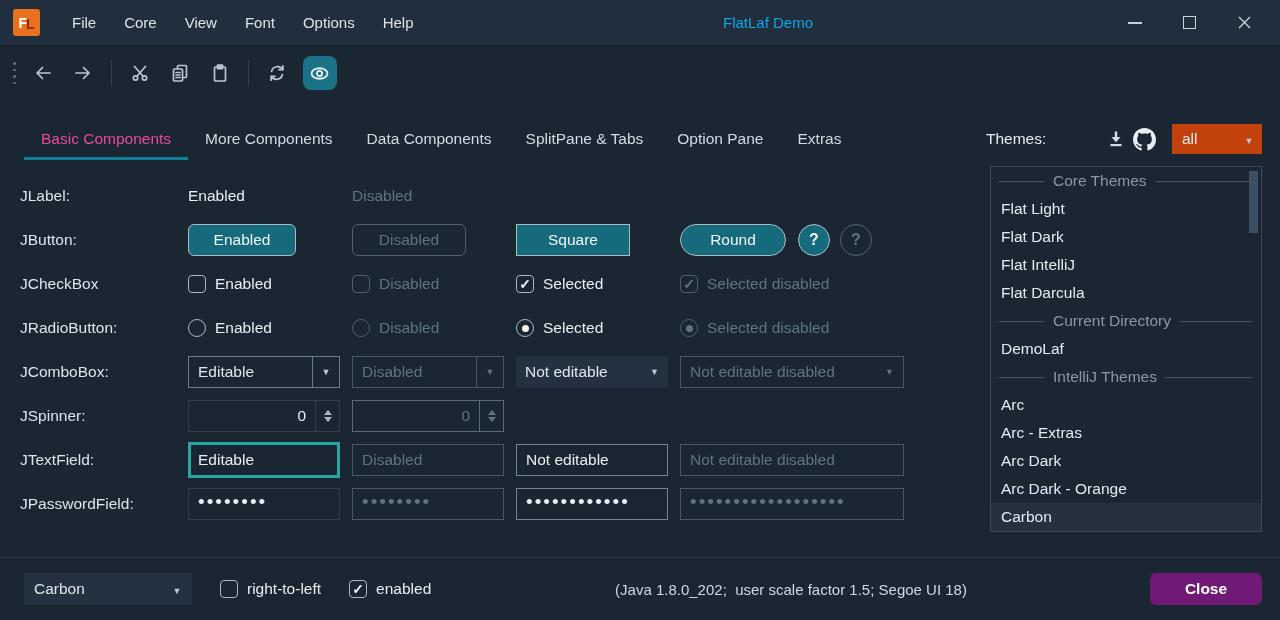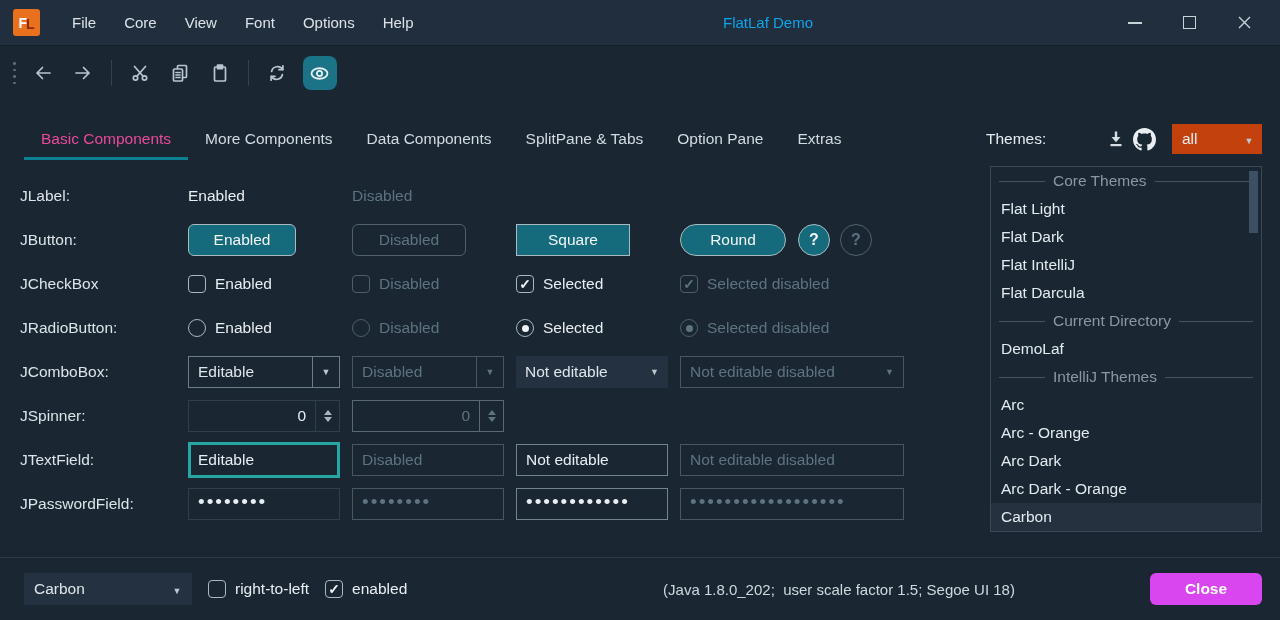--- a/index.html
+++ b/index.html
@@ -124,25 +124,25 @@
   .tf.disabled { border-color:#47575f; color:#5e7380; }
   .tf.subtle { border-color:#2f3f4b; }
   .tf.w224 { width:224px; }
   .pw { font-size:19px; letter-spacing:2px; line-height:1; padding-bottom:6px; }
   
   .footer { position:absolute; left:0; right:0; bottom:0; height:63px; border-top:1px solid #2b3b47;
             display:flex; align-items:center; padding-left:24px; }
   .combo-footer { width:168px; height:32px; background:#243140; display:flex; align-items:center; }
   .combo-footer .val { flex:1; padding-left:10px; }
   .combo-footer .arr { width:30px; text-align:center; }
-  .foot-cb { margin-left:16px; }
-  .foot-info { position:absolute; left:839px; transform:translateX(-50%); white-space:pre;
+  .foot-cb { margin-left:28px; }
+  .foot-info { position:absolute; left:791px; transform:translateX(-50%); white-space:pre;
                color:#cfd8dd; font-size:15px; }
   .close-btn { position:absolute; right:18px; width:112px; height:32px; border-radius:6px;
-               background:#d946ef; color:#ffffff; font-weight:bold; font-size:15.5px;
+               background:#701a75; color:#ffffff; font-weight:bold; font-size:15.5px;
                display:flex; align-items:center; justify-content:center; }
 </style>
 </head>
 <body>
 
 <div class="titlebar">
   <div class="logo">
       <span class="f">F</span>
       <span class="l">L</span>
     </div>
@@ -270,21 +270,21 @@
       <span>Current Directory</span>
       <span class="line r"></span>
     </div>
   <div class="tl-item">DemoLaf</div>
   <div class="tl-sep">
       <span class="line l"></span>
       <span>IntelliJ Themes</span>
       <span class="line r"></span>
     </div>
   <div class="tl-item">Arc</div>
-  <div class="tl-item">Arc - Orange</div>
+  <div class="tl-item">Arc - Extras</div>
   <div class="tl-item">Arc Dark</div>
   <div class="tl-item">Arc Dark - Orange</div>
   <div class="tl-item selected">Carbon</div>
   <div class="scroll-thumb"></div>
 </div>
 
 <div class="main">
 
   <div class="row-label">JLabel:</div>
   <div class="txt-on">Enabled</div>

